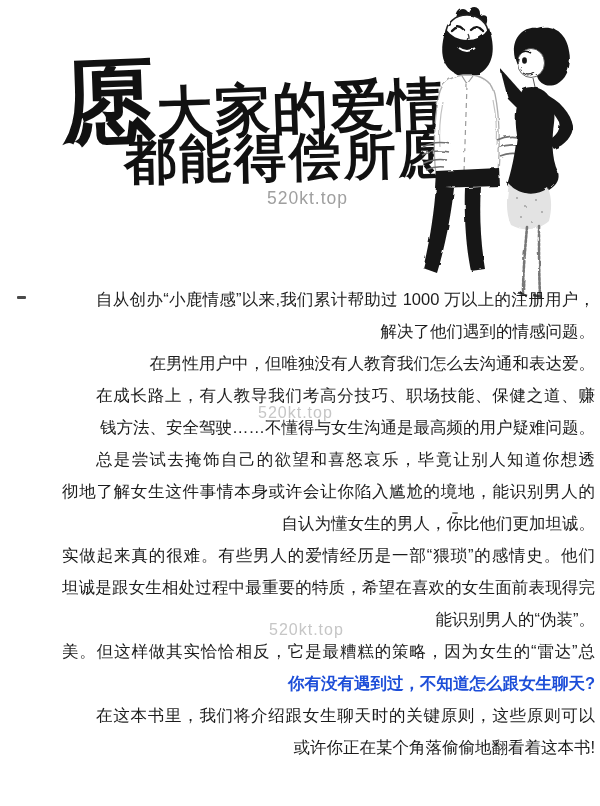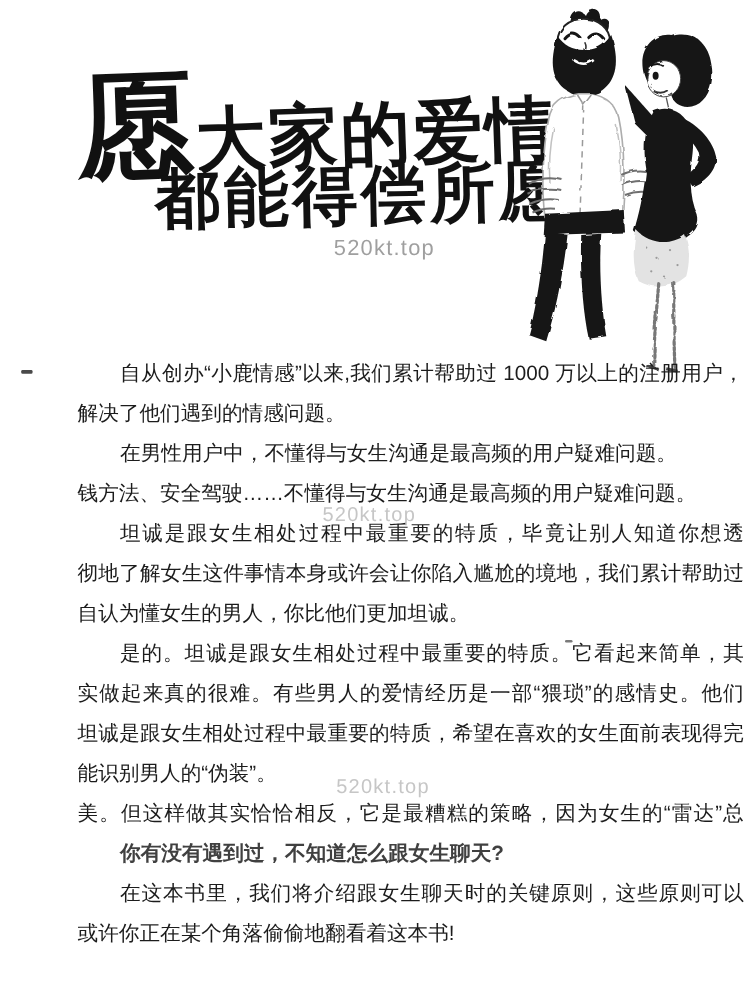--- a/index.html
+++ b/index.html
@@ -15,24 +15,24 @@
   
   .wm{position:absolute;font-size:16px;letter-spacing:1px;z-index:0;
       font-family:"Liberation Sans","DejaVu Sans",sans-serif;text-align:center;}
   .wm1{left:267px;top:188px;font-size:17.5px;color:#9f9f9f;}
   .wm2{left:258px;top:404px;color:#c6c6c6;}
   .wm3{left:269px;top:621px;color:#c6c6c6;}
 
   
   .body-text{position:absolute;left:62px;top:283px;width:533px;z-index:2;
              font-size:16.5px;line-height:32px;color:#1c1c1c;}
-  .line{text-align:left;}
+  .line{text-align:right;}
   .line.justify{text-align:justify;text-align-last:justify;}
   .line.indent{text-indent:34px;}
-  .line.bold{font-weight:700;color:#404040;}
+  .line.bold{font-weight:700;color:#1d4ed8;}
 
   
   .dash{position:absolute;background:#4a4a4a;border-radius:1px;z-index:1;}
   .dash-left{left:17px;top:296px;width:9px;height:2.5px;}
   .dash-right{left:452px;top:512px;width:6px;height:2px;background:#7a7a7a;}
 
   
   .illu{position:absolute;left:420px;top:2px;width:180px;height:300px;z-index:1;}
 </style>
 </head>
@@ -99,26 +99,26 @@
       <path d="M98,291 L107,294 M113,293 L122,295" stroke="#444" stroke-width="2.4" fill="none"></path>
     </g>
   </svg>
 
   <div class="dash dash-left"></div>
   <div class="dash dash-right"></div>
 
   <main class="body-text">
       <div class="line indent justify">自从创办“小鹿情感”以来,我们累计帮助过 1000 万以上的注册用户，</div>
       <div class="line">解决了他们遇到的情感问题。</div>
-      <div class="line indent">在男性用户中，不懂得与女生沟通是最高频的用户疑难问题。</div>
+      <div class="line indent">在男性用户中，但唯独没有人教育我们怎么去沟通和表达爱。</div>
+      <div class="line indent justify">在成长路上，有人教导我们考高分技巧、职场技能、保健之道、赚</div>
       <div class="line">钱方法、安全驾驶……不懂得与女生沟通是最高频的用户疑难问题。</div>
-      <div class="line indent justify">坦诚是跟女生相处过程中最重要的特质，毕竟让别人知道你想透</div>
-      <div class="line justify">彻地了解女生这件事情本身或许会让你陷入尴尬的境地，我们累计帮助过</div>
+      <div class="line indent justify">总是尝试去掩饰自己的欲望和喜怒哀乐，毕竟让别人知道你想透</div>
+      <div class="line justify">彻地了解女生这件事情本身或许会让你陷入尴尬的境地，能识别男人的</div>
       <div class="line">自认为懂女生的男人，你比他们更加坦诚。</div>
-      <div class="line indent justify">是的。坦诚是跟女生相处过程中最重要的特质。它看起来简单，其</div>
       <div class="line justify">实做起来真的很难。有些男人的爱情经历是一部“猥琐”的感情史。他们</div>
       <div class="line justify">坦诚是跟女生相处过程中最重要的特质，希望在喜欢的女生面前表现得完</div>
       <div class="line">能识别男人的“伪装”。</div>
       <div class="line justify">美。但这样做其实恰恰相反，它是最糟糕的策略，因为女生的“雷达”总</div>
       <div class="line indent bold">你有没有遇到过，不知道怎么跟女生聊天?</div>
       <div class="line indent justify">在这本书里，我们将介绍跟女生聊天时的关键原则，这些原则可以</div>
       <div class="line">或许你正在某个角落偷偷地翻看着这本书!</div>
     </main>
 
 </div>

